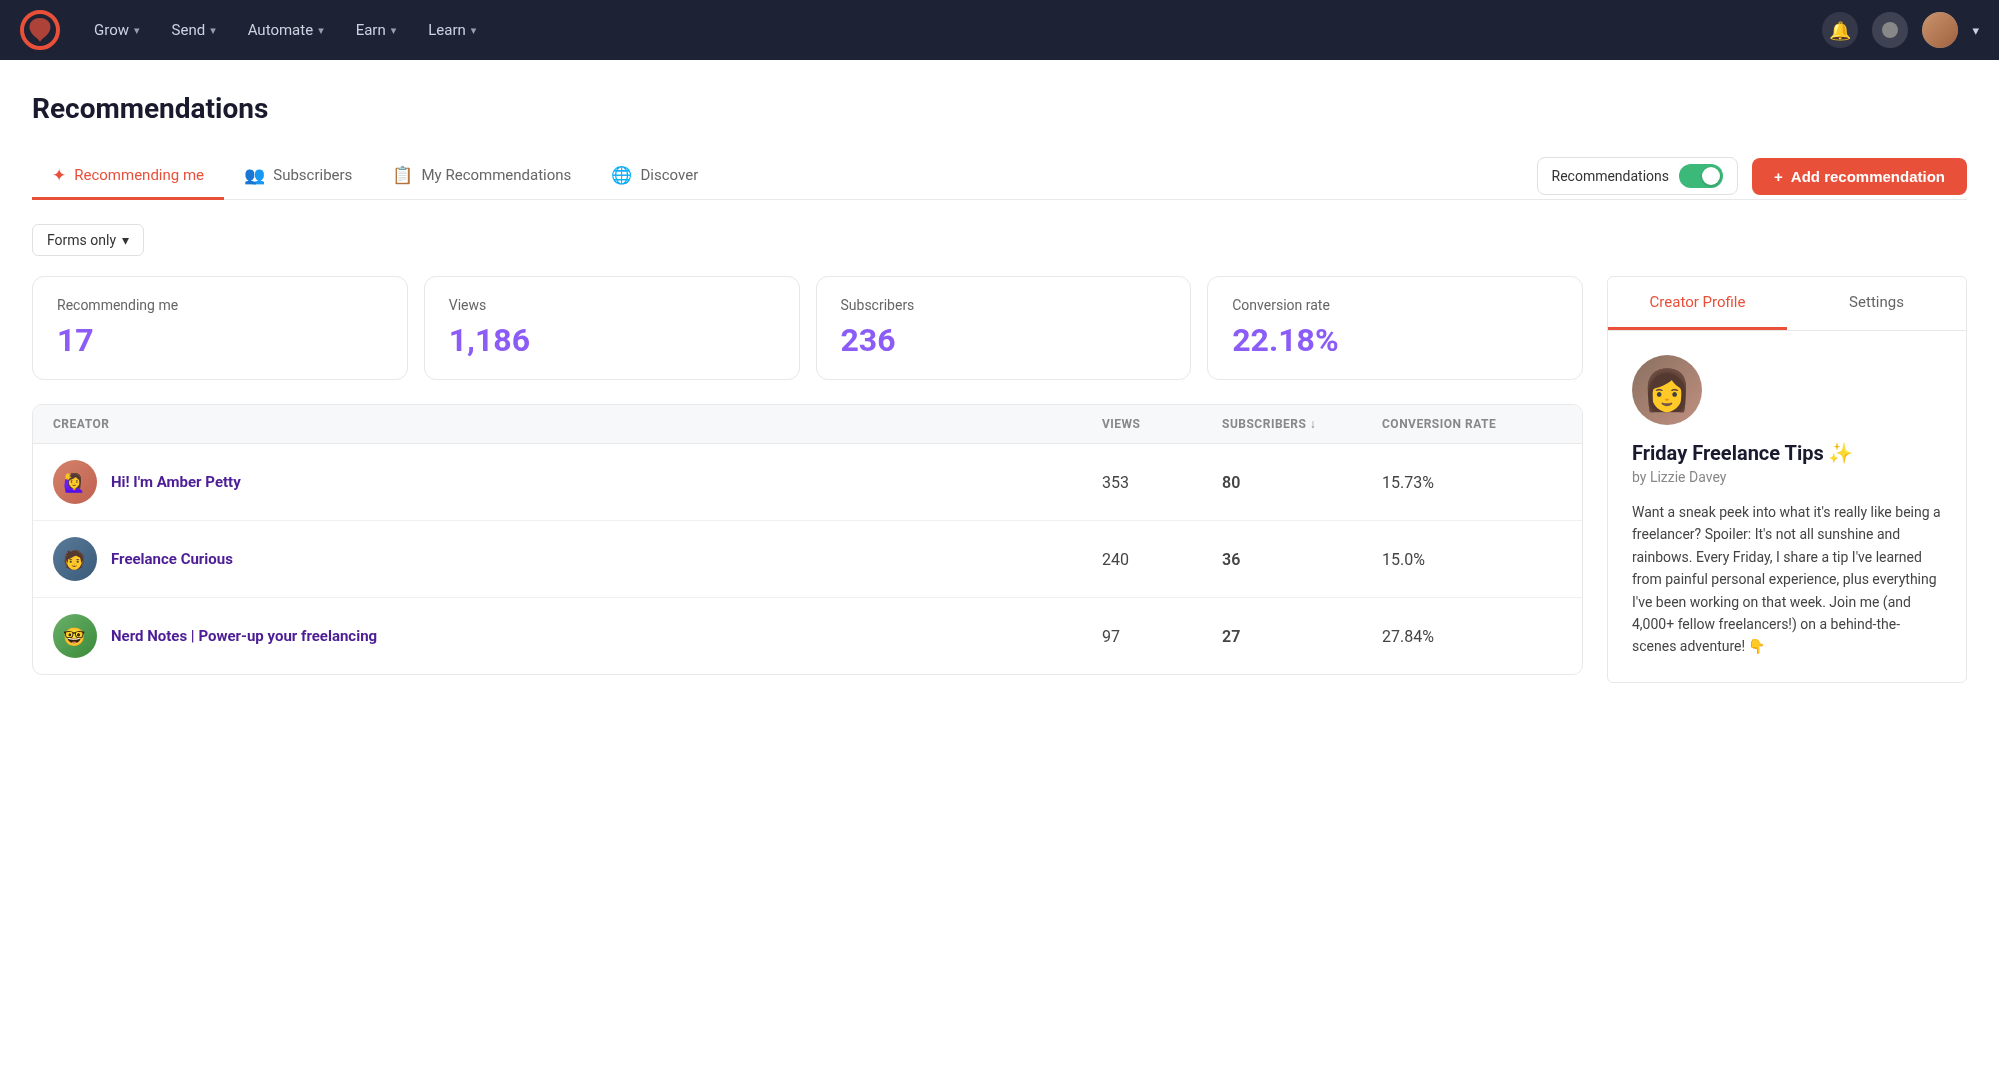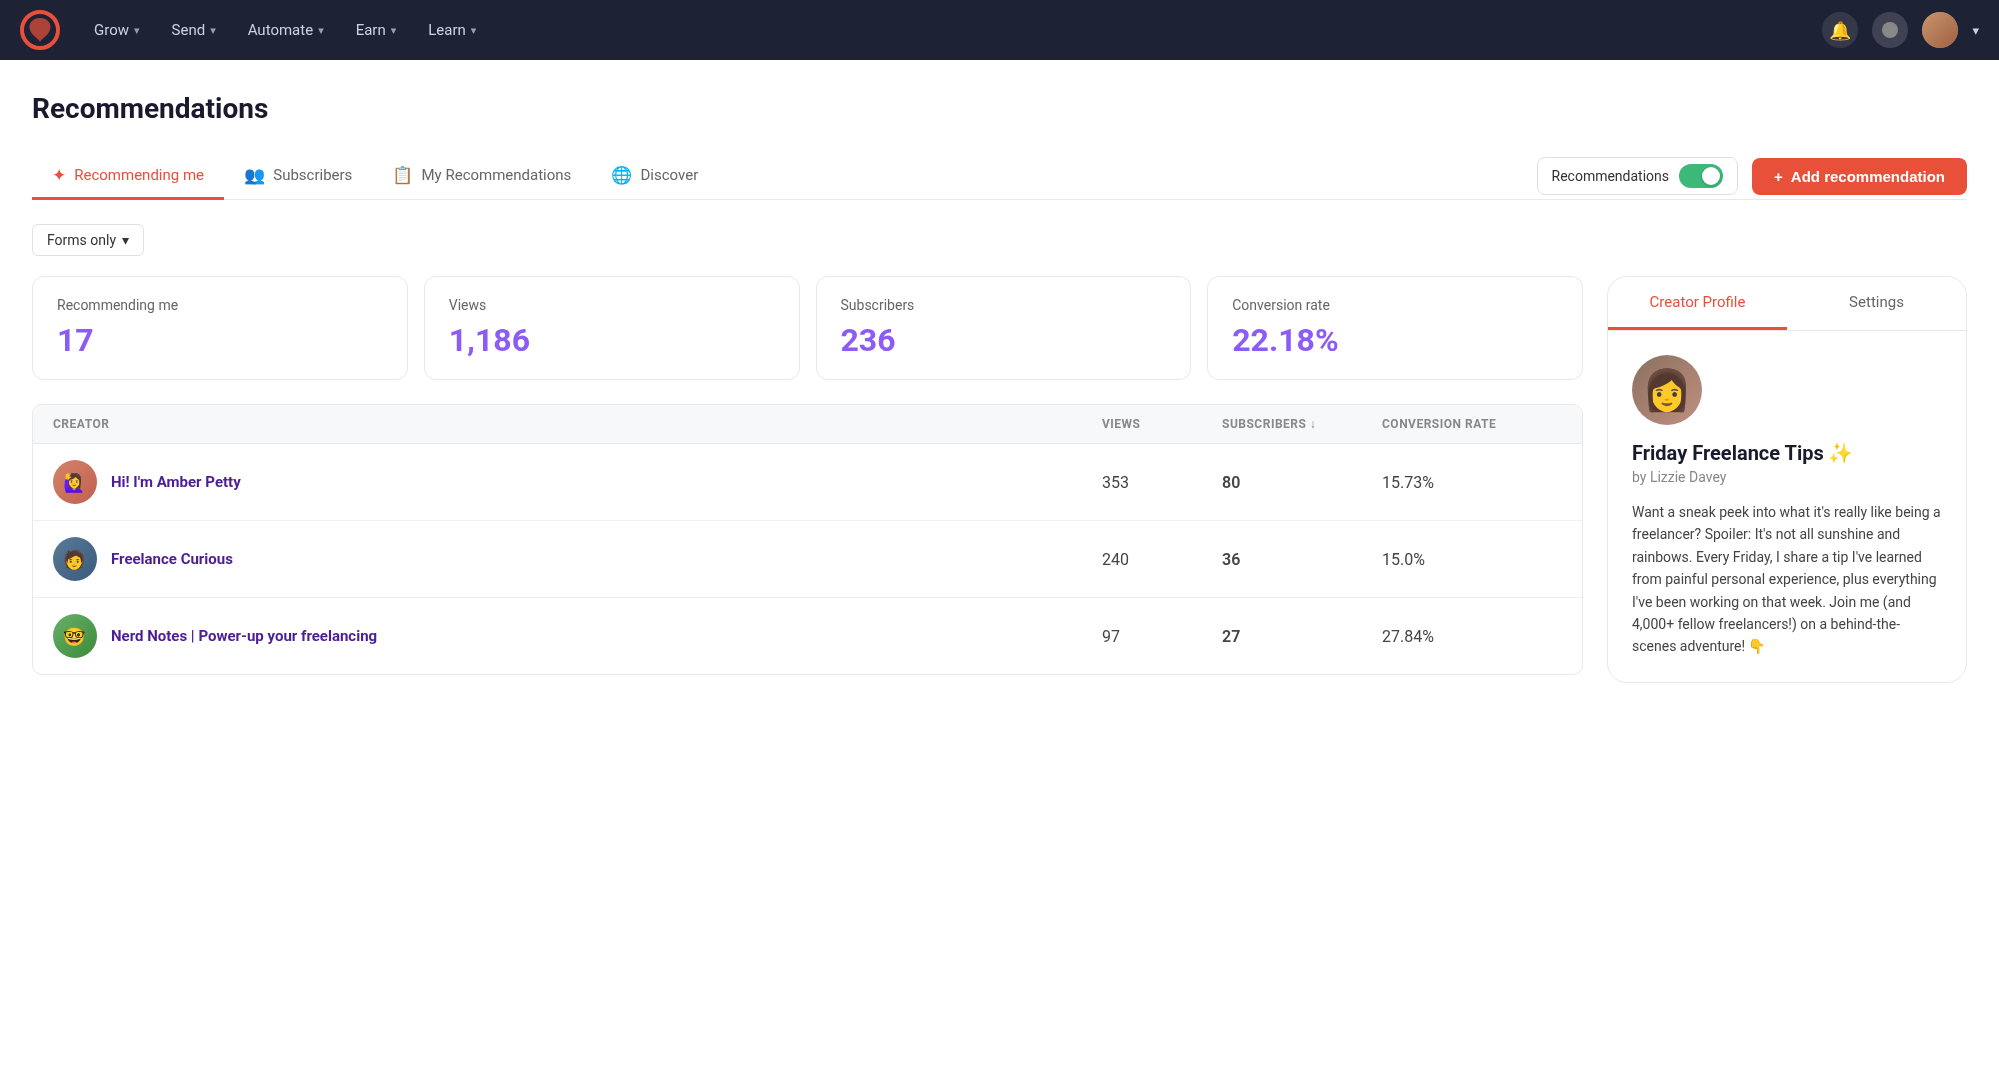--- a/index.html
+++ b/index.html
@@ -288,21 +288,21 @@
       font-size: 16px;
       color: #444;
     }
     .td.bold { font-weight: 600; }
 
     
     .side-panel {
       width: 360px;
       flex-shrink: 0;
       border: 1.5px solid #e8e8e8;
-      border-radius: 20px;
+      border-radius: 6px;
       background: #fff;
       overflow: hidden;
     }
     .panel-tabs {
       display: flex;
       border-bottom: 1.5px solid #e8e8e8;
     }
     .panel-tab {
       flex: 1;
       padding: 16px;

